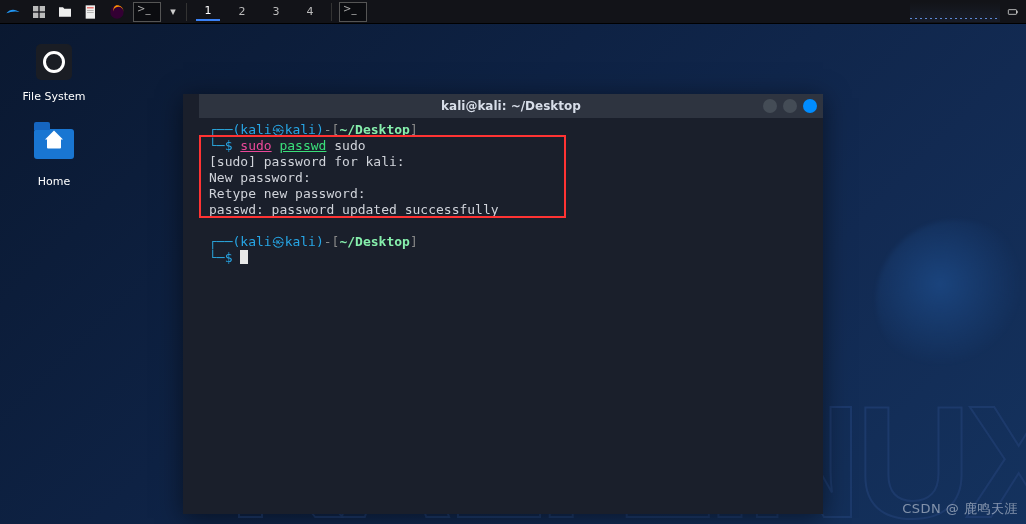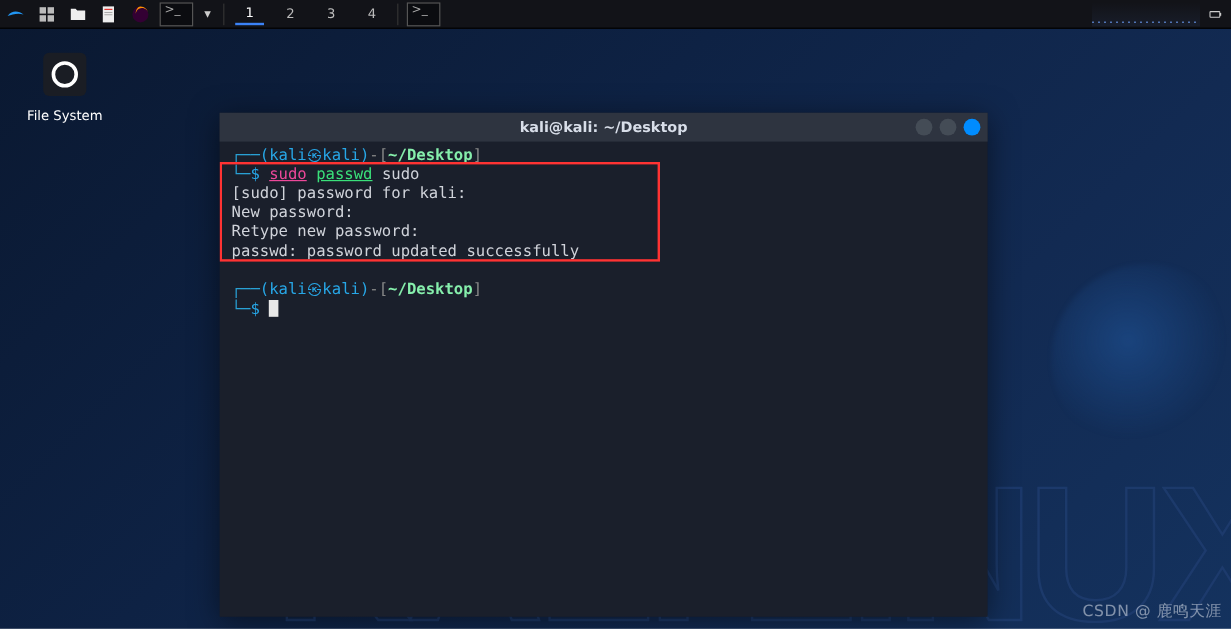--- a/index.html
+++ b/index.html
@@ -94,21 +94,21 @@
     position:absolute; right:-40px; bottom:-30px;
     font-size:160px; font-weight:900; letter-spacing:-6px;
     -webkit-text-stroke:2px rgba(30,60,110,0.85);
     color:transparent; font-family:Arial,sans-serif; white-space:nowrap;
   }
 
   
   .term {
     position:absolute; left:183px; top:94px; width:640px; height:420px;
     background:#1a1f2b; border-radius:0; box-shadow:0 4px 24px rgba(0,0,0,0.5);
-    display:flex; flex-direction:column; z-index:10;
+    display:flex; flex-direction:column; z-index:10;padding-left:16px;
   }
   .term-title {
     height:24px; background:#2e3440; display:flex; align-items:center;
     position:relative; padding:0 6px; font-size:12px; color:#d8dee9;
   }
   .term-title .title-text { position:absolute; left:0; right:0; text-align:center; font-weight:bold; }
   .win-btns { margin-left:auto; display:flex; gap:6px; z-index:1; }
   .win-btn { width:14px; height:14px; border-radius:50%; cursor:pointer; }
   .wb-min { background:#444c56; }
   .wb-max { background:#444c56; }
@@ -199,20 +199,28 @@
   </div>
 </div>
 
 <div class="desktop-icons">
   <div class="d-icon">
     <div class="glyph">
         <div class="fs-shape"></div>
       </div>
     <div>File System</div>
   </div>
+  <div class="d-icon">
+    <div class="glyph">
+        <div class="home-shape">
+          <div class="home-house"></div>
+        </div>
+      </div>
+    <div>Home</div>
+  </div>
 </div>
 
 <div class="swirl"></div>
 <div class="bg-text">KALI LINUX</div>
 
 <div class="term">
   <div class="term-title">
     <span class="title-text">kali@kali: ~/Desktop</span>
     <div class="win-btns">
       <div class="win-btn wb-min"></div>

